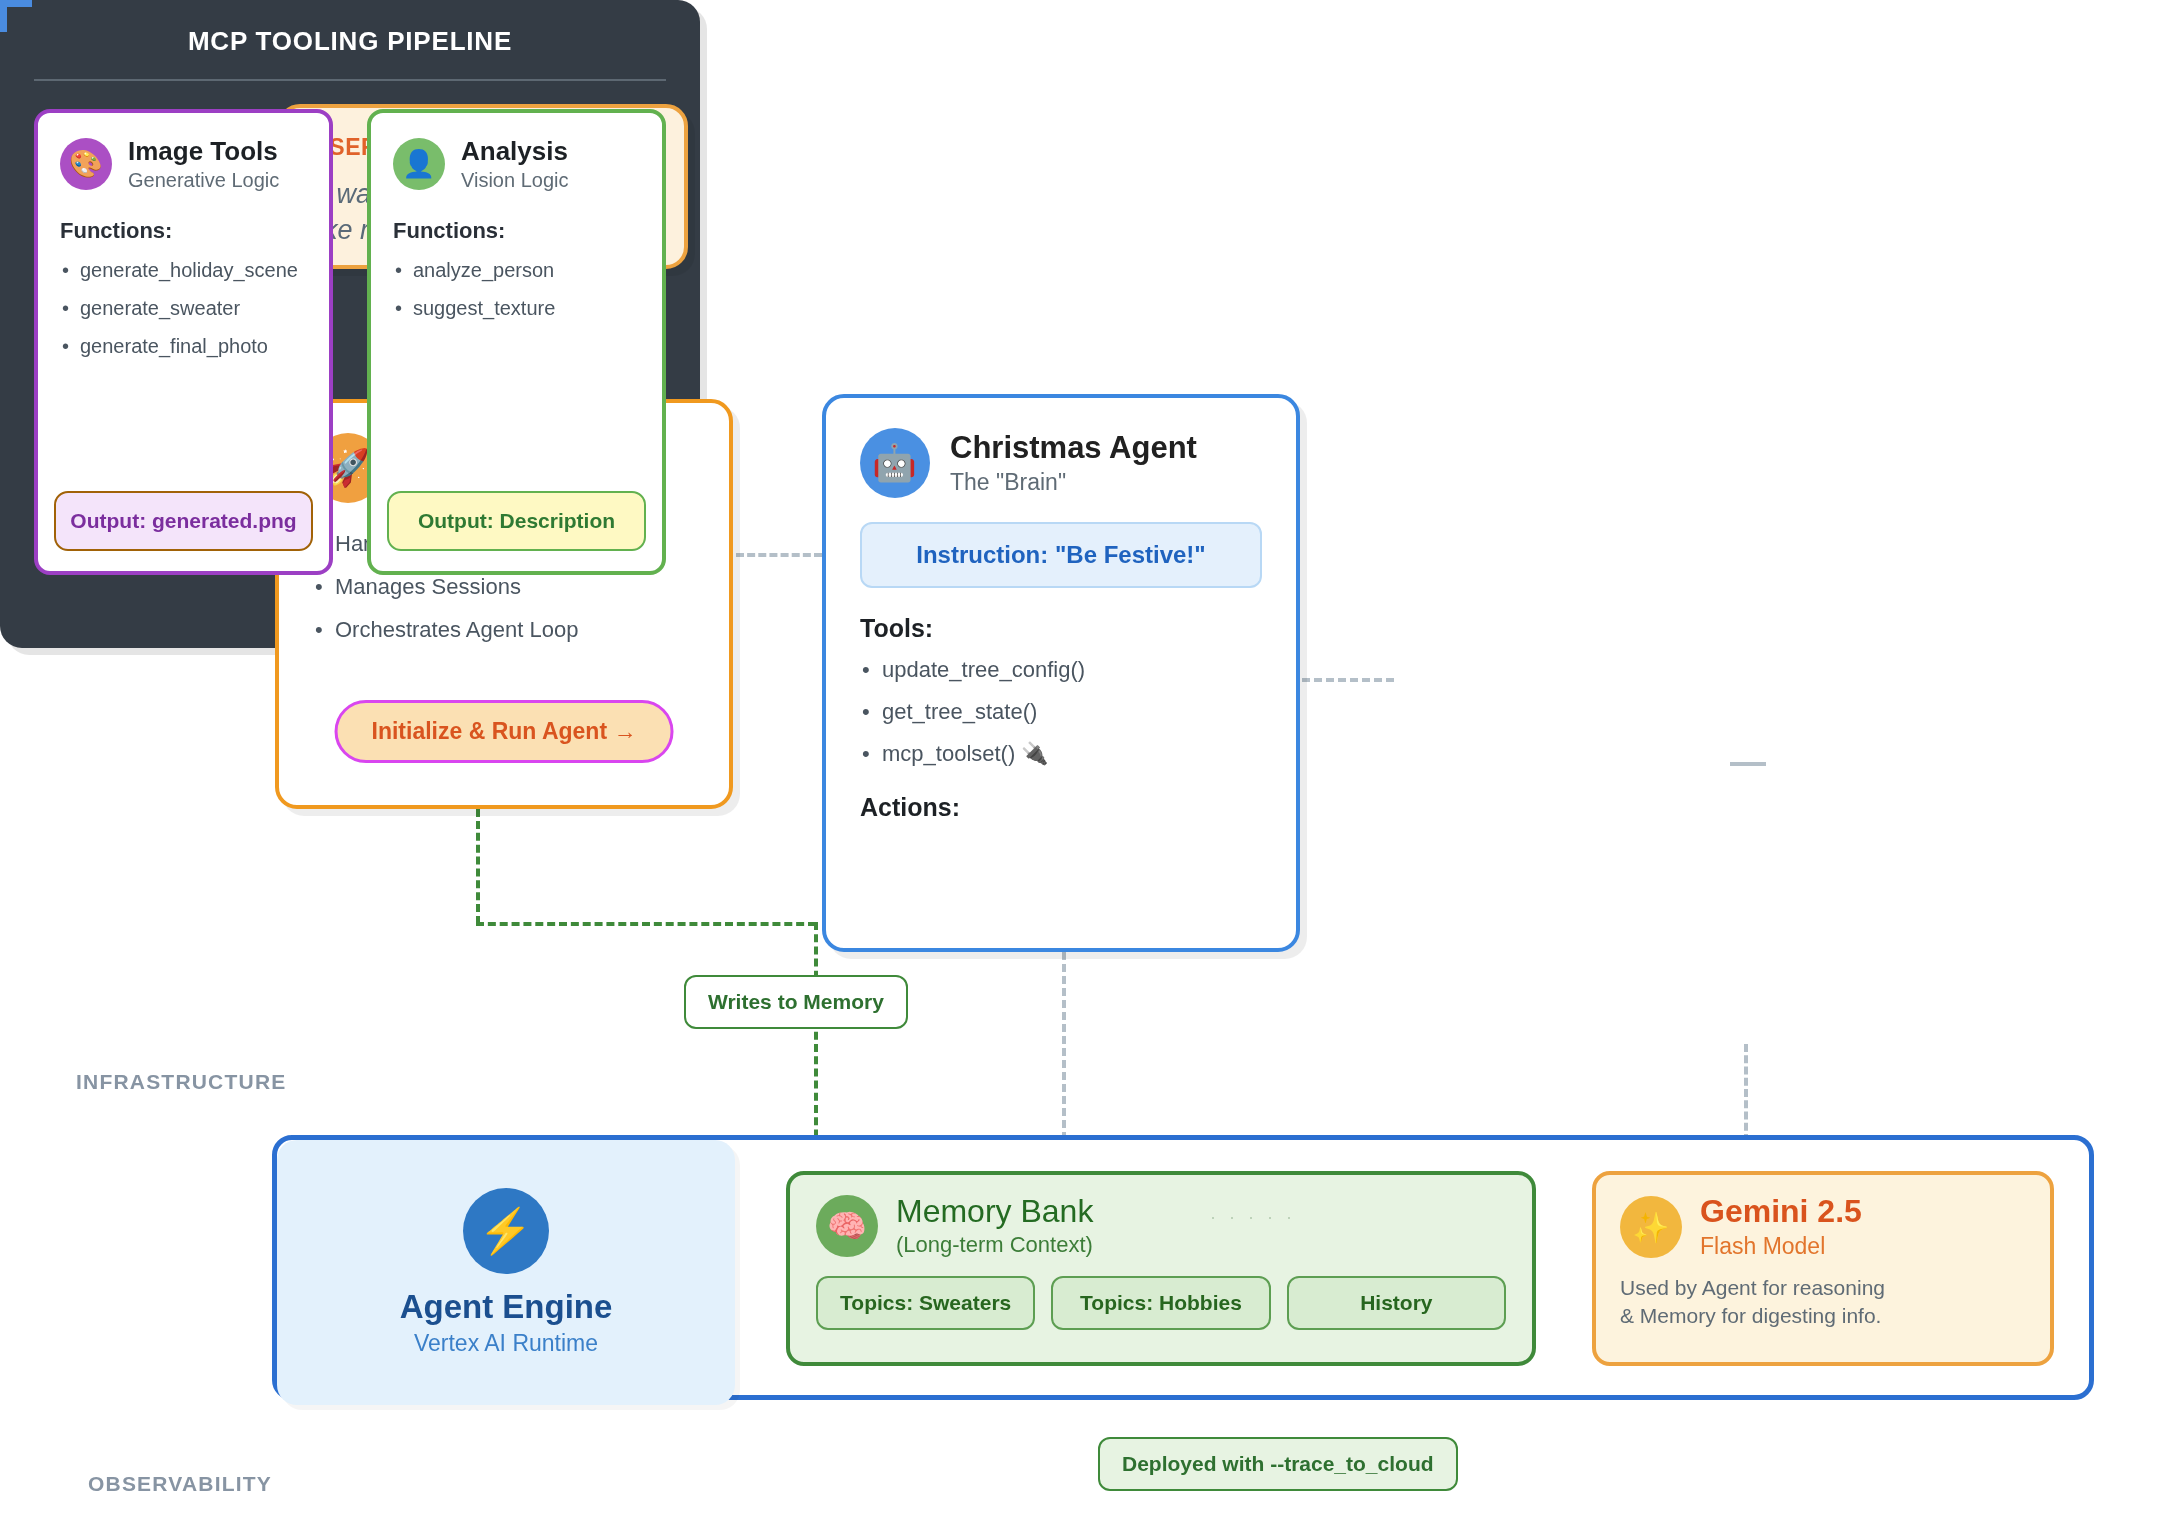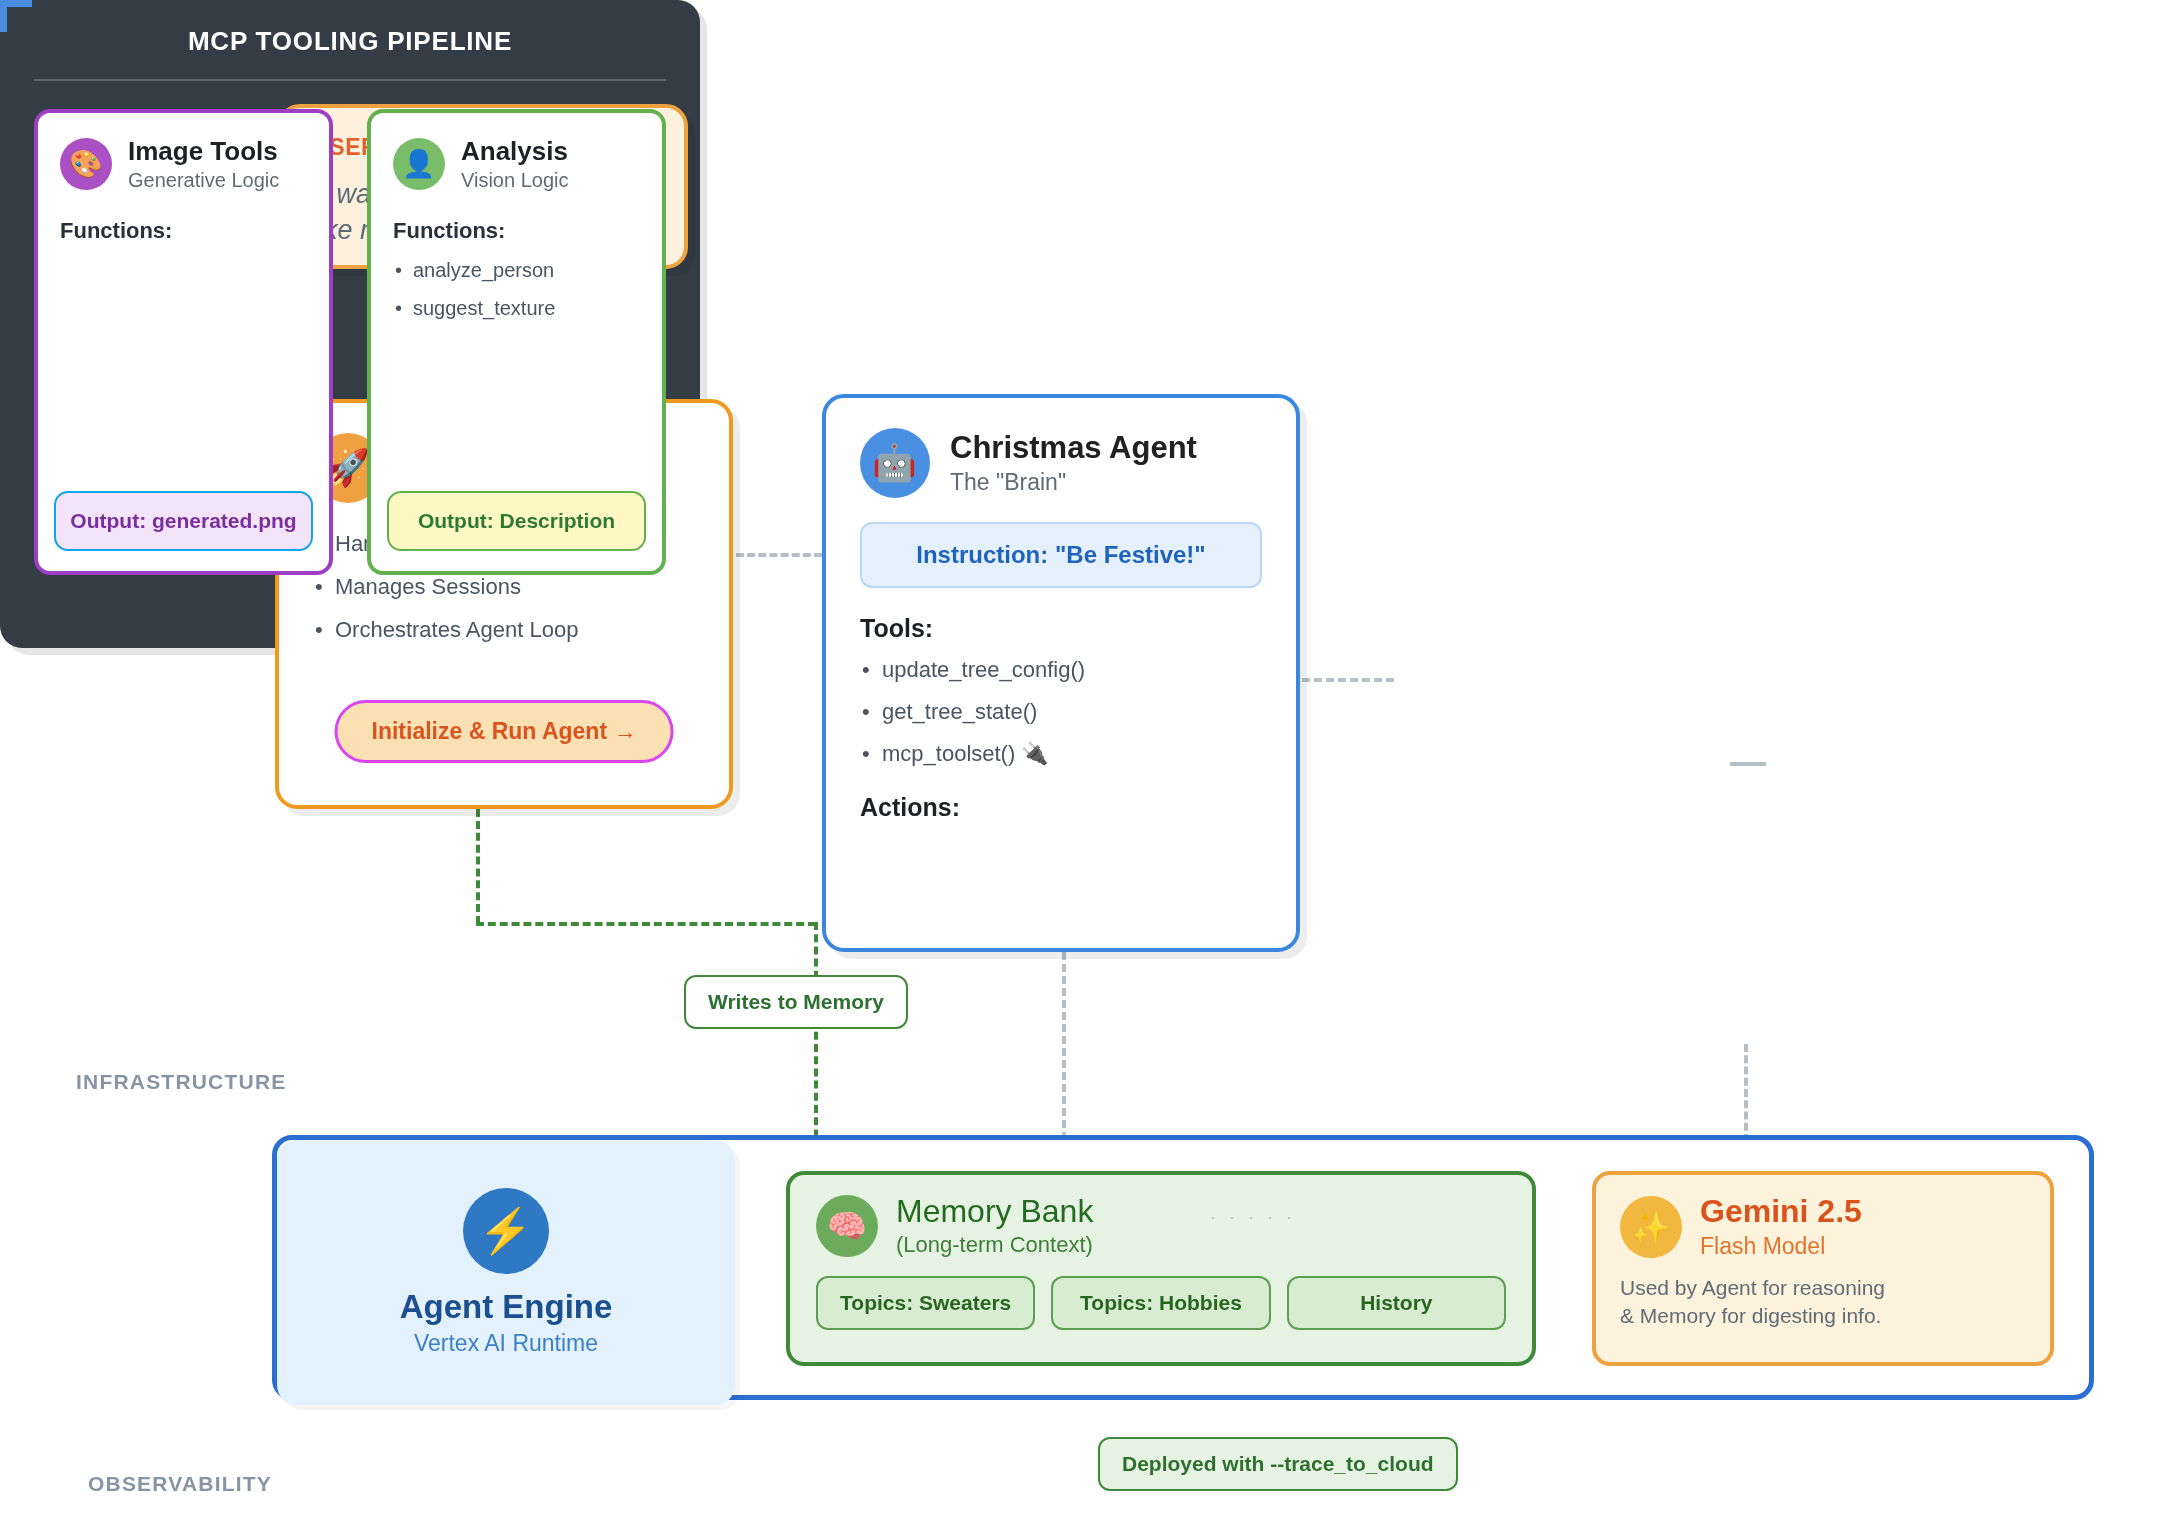--- a/index.html
+++ b/index.html
@@ -107,21 +107,21 @@
   .tc-sub { font-size: 20px; color: #5f6b75; margin-top: 3px; }
   .tc-fn-label { font-size: 22px; font-weight: bold; color: #2a3038; margin-top: 26px; margin-bottom: 14px; }
   .tc-list { list-style: none; }
   .tc-list li { font-size: 20px; color: #4a5560; margin-bottom: 14px; position: relative; padding-left: 20px; line-height: 1.2; }
   .tc-list li:before { content: "\2022"; position: absolute; left: 2px; }
   .out-badge {
     position: absolute; left: 16px; right: 16px; bottom: 20px;
     border-radius: 14px; text-align: center; padding: 16px 6px;
     font-size: 21px; font-weight: bold;
   }
-  .out-purple { background: #f4e4fa; border: 2px solid #0ea5e9; color: #7b2e9e; }
+  .out-purple { background: #f4e4fa; border: 2px solid #a16207; color: #7b2e9e; }
   .out-green  { background: #fef9c3; border: 2px solid #62b14f; color: #2f7a33; margin-top: 36px; }
 
   
   .infra {
     position: absolute; left: 272px; top: 1135px; width: 1822px; height: 265px;
     border: 5px solid #2b6fd1; border-radius: 20px; background: #fff;
   }
   .agent-engine {
     position: absolute; left: 277px; top: 1140px; width: 458px; height: 265px;
     background: #e3f1fc; border-radius: 20px;
@@ -264,20 +264,25 @@
 
       <div class="tool-card tc-purple">
         <div class="tc-head">
           <div class="tc-avatar av-purple">🎨</div>
           <div>
             <div class="tc-title">Image Tools</div>
             <div class="tc-sub">Generative Logic</div>
           </div>
         </div>
         <div class="tc-fn-label">Functions:</div>
+        <ul class="tc-list">
+          <li>generate_holiday_scene</li>
+          <li>generate_sweater</li>
+          <li>generate_final_photo</li>
+        </ul>
         <div class="out-badge out-purple">Output: generated.png</div>
       </div>
 
       <div class="tool-card tc-green">
         <div class="tc-head">
           <div class="tc-avatar av-green">👤</div>
           <div>
             <div class="tc-title">Analysis</div>
             <div class="tc-sub">Vision Logic</div>
           </div>

